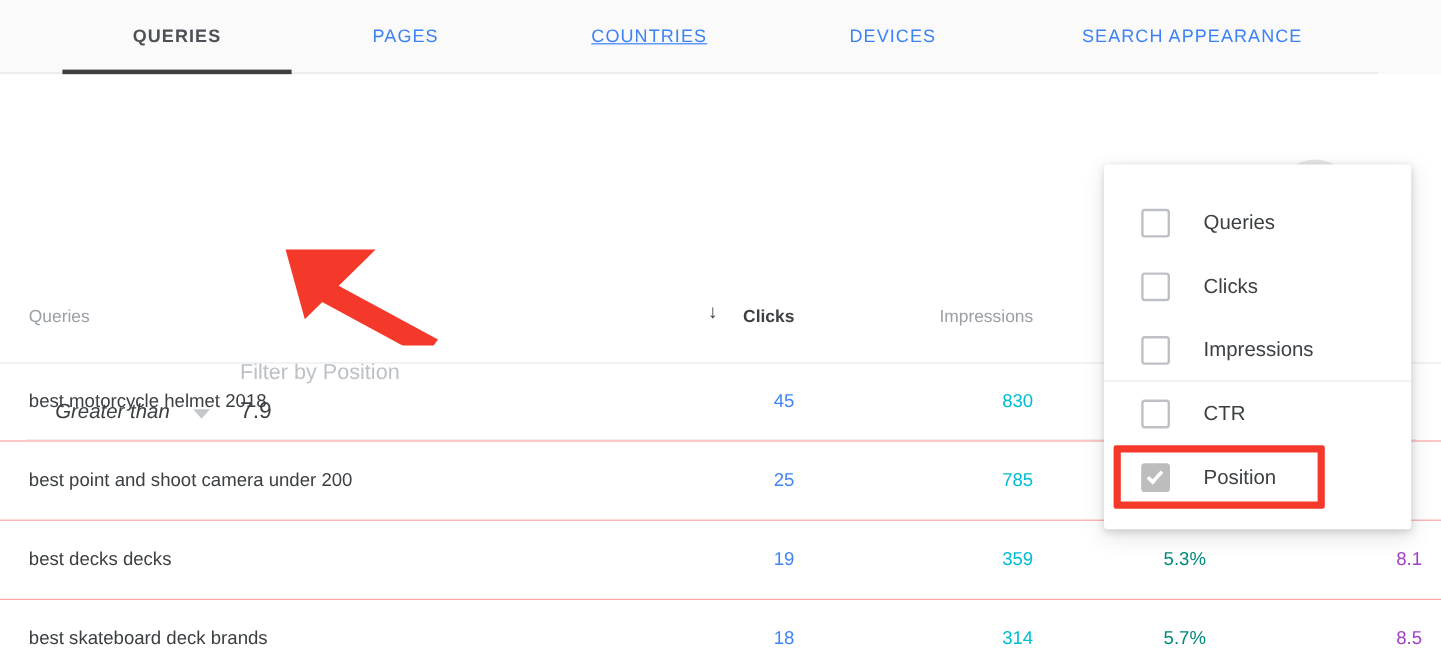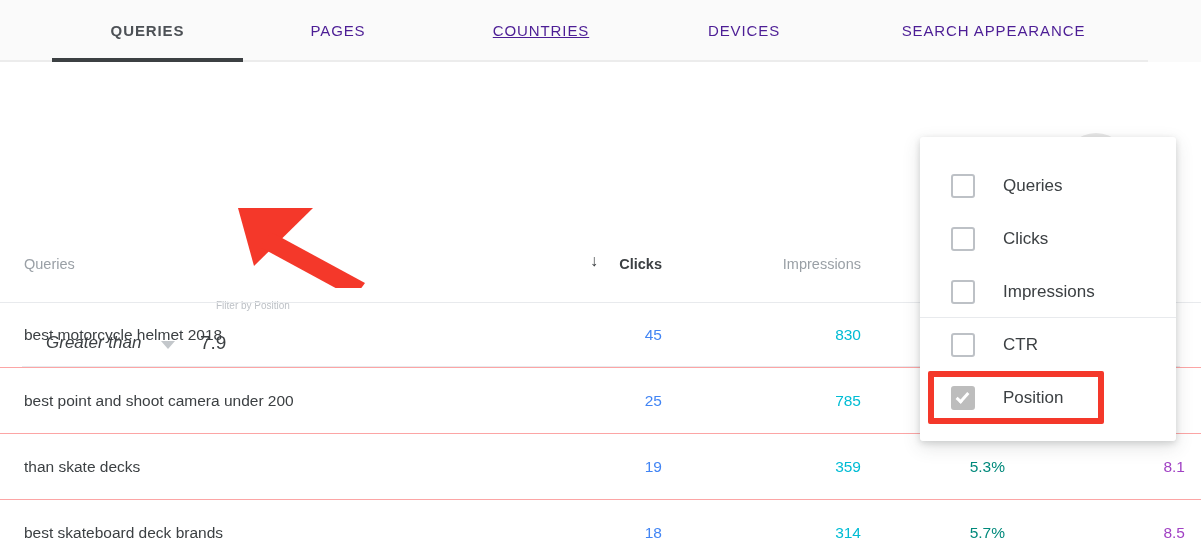--- a/index.html
+++ b/index.html
@@ -36,21 +36,21 @@
   }
   .tab {
     position: absolute;
     top: 0;
     height: 60px;
     display: flex;
     align-items: center;
     justify-content: center;
     font-size: 15px;
     letter-spacing: 0.9px;
-    color: #4c1d95;
+    color: #3b82f6;
     cursor: pointer;
     user-select: none;
     white-space: nowrap;
   }
   .tab.active {
     color: #4d5156;
     font-weight: bold;
   }
   .tab-active-bar {
     position: absolute;
@@ -116,22 +116,22 @@
 
   
   .filter-area {
     position: absolute;
     left: 0; top: 142px;
     width: 1201px;
     height: 82px;
   }
   .filter-label {
     position: absolute;
-    left: 216px; top: 158px;
-    font-size: 10px;
+    left: 200px; top: 158px;
+    font-size: 18px;
     color: #bdc1c6;
     white-space: nowrap;
   }
   .filter-op {
     position: absolute;
     left: 46px; top: 191px;
     font-size: 17px;
     color: #3c4043;
     cursor: pointer;
     white-space: nowrap;
@@ -359,21 +359,21 @@
 
     <div class="row">
       <div class="cell cell-query">best point and shoot camera under 200</div>
       <div class="cell cell-clicks">25</div>
       <div class="cell cell-impr">785</div>
       <div class="cell cell-ctr"></div>
       <div class="cell cell-pos"></div>
     </div>
 
     <div class="row">
-      <div class="cell cell-query">than skate decks</div>
+      <div class="cell cell-query">best decks decks</div>
       <div class="cell cell-clicks">19</div>
       <div class="cell cell-impr">359</div>
       <div class="cell cell-ctr">5.3%</div>
       <div class="cell cell-pos">8.1</div>
     </div>
 
     <div class="row">
       <div class="cell cell-query">best skateboard deck brands</div>
       <div class="cell cell-clicks">18</div>
       <div class="cell cell-impr">314</div>

